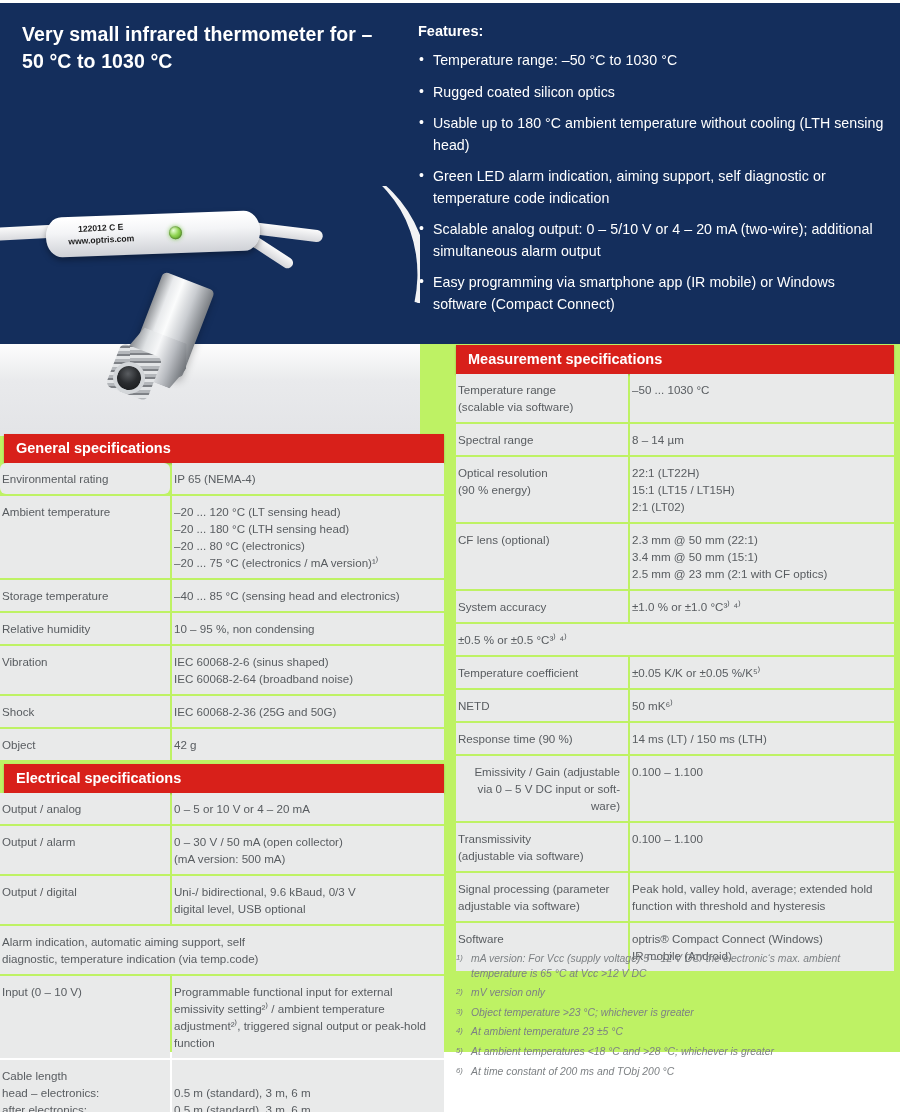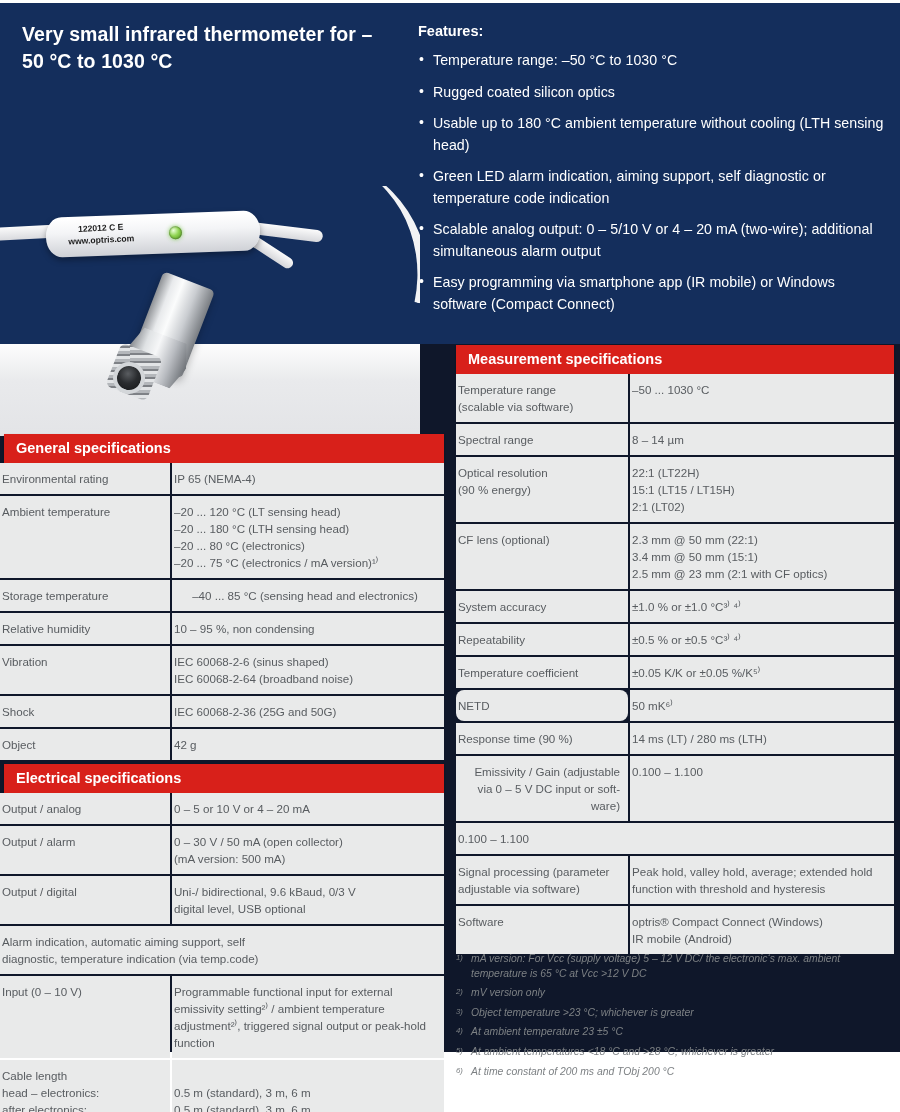--- a/index.html
+++ b/index.html
@@ -2,21 +2,21 @@
 <html><head>
 <meta charset="utf-8">
 <style>
   * { box-sizing: border-box; margin: 0; padding: 0; }
   html, body {
     width: 900px; height: 1112px;
     background: #ffffff;
     font-family: "Liberation Sans", sans-serif;
     overflow: hidden;
   }
-  .page { position: relative; width: 900px; height: 1052px; background: #0f172a; }
+  .page { position: relative; width: 900px; height: 1052px; background: #bef264; }
 
   
   .hero {
     position: absolute; left: 0; top: 0; width: 900px; height: 344px;
     background: #142e5c;
     border-top: 3px solid #ffffff;
   }
   .hero-title {
     position: absolute; left: 22px; top: 18px; width: 370px;
     color: #ffffff; font-size: 19.5px; font-weight: bold; line-height: 27px;
@@ -181,33 +181,33 @@
     <div class="head-hex"></div>
     <div class="head-thread"></div>
     <div class="head-lens"></div>
   </div>
 
   <div class="col-left">
 
     <div class="sec-head">General specifications</div>
     <div class="spec-table">
       <div class="spec-row">
-        <div class="spec-key" style="white-space: pre-line;">Environmental rating</div>
+        <div class="spec-key" style="white-space: pre-line; border-radius: 6px;">Environmental rating</div>
         <div class="spec-val" style="white-space: pre-line;">IP 65 (NEMA-4)</div>
       </div>
       <div class="spec-row">
         <div class="spec-key" style="white-space: pre-line;">Ambient temperature</div>
         <div class="spec-val" style="white-space: pre-line;">–20 ... 120 °C (LT sensing head)
 –20 ... 180 °C (LTH sensing head)
 –20 ... 80 °C (electronics)
 –20 ... 75 °C (electronics / mA version)¹⁾</div>
       </div>
       <div class="spec-row">
         <div class="spec-key" style="white-space: pre-line;">Storage temperature</div>
-        <div class="spec-val" style="white-space: pre-line; text-align: center;">–40 ... 85 °C (sensing head and electronics)</div>
+        <div class="spec-val" style="white-space: pre-line;">–40 ... 85 °C (sensing head and electronics)</div>
       </div>
       <div class="spec-row">
         <div class="spec-key" style="white-space: pre-line;">Relative humidity</div>
         <div class="spec-val" style="white-space: pre-line;">10 – 95 %, non condensing</div>
       </div>
       <div class="spec-row">
         <div class="spec-key" style="white-space: pre-line;">Vibration</div>
         <div class="spec-val" style="white-space: pre-line;">IEC 60068-2-6 (sinus shaped)
 IEC 60068-2-64 (broadband noise)</div>
       </div>
@@ -287,42 +287,43 @@
         <div class="spec-key" style="white-space: pre-line;">CF lens (optional)</div>
         <div class="spec-val" style="white-space: pre-line;">2.3 mm @ 50 mm (22:1)
 3.4 mm @ 50 mm (15:1)
 2.5 mm @ 23 mm (2:1 with CF optics)</div>
       </div>
       <div class="spec-row">
         <div class="spec-key" style="white-space: pre-line;">System accuracy</div>
         <div class="spec-val" style="white-space: pre-line;">±1.0 % or ±1.0 °C³⁾ ⁴⁾</div>
       </div>
       <div class="spec-row">
-        <div class="spec-key" style="white-space: pre-line;">Repeatability</div>
         <div class="spec-val" style="white-space: pre-line;">±0.5 % or ±0.5 °C³⁾ ⁴⁾</div>
       </div>
       <div class="spec-row">
         <div class="spec-key" style="white-space: pre-line;">Temperature coefficient</div>
         <div class="spec-val" style="white-space: pre-line;">±0.05 K/K or ±0.05 %/K⁵⁾</div>
       </div>
       <div class="spec-row">
-        <div class="spec-key" style="white-space: pre-line; border-radius: 8px;">NETD</div>
+        <div class="spec-key" style="white-space: pre-line;">NETD</div>
         <div class="spec-val" style="white-space: pre-line;">50 mK⁶⁾</div>
       </div>
       <div class="spec-row">
         <div class="spec-key" style="white-space: pre-line;">Response time (90 %)</div>
-        <div class="spec-val" style="white-space: pre-line;">14 ms (LT) / 280 ms (LTH)</div>
+        <div class="spec-val" style="white-space: pre-line;">14 ms (LT) / 150 ms (LTH)</div>
       </div>
       <div class="spec-row">
         <div class="spec-key" style="white-space: pre-line; text-align: right;">Emissivity / Gain (adjustable
 via 0 – 5 V DC input or soft-
 ware)</div>
         <div class="spec-val" style="white-space: pre-line;">0.100 – 1.100</div>
       </div>
       <div class="spec-row">
+        <div class="spec-key" style="white-space: pre-line;">Transmissivity
+(adjustable via software)</div>
         <div class="spec-val" style="white-space: pre-line;">0.100 – 1.100</div>
       </div>
       <div class="spec-row">
         <div class="spec-key" style="white-space: pre-line;">Signal processing (parameter
 adjustable via software)</div>
         <div class="spec-val" style="white-space: pre-line;">Peak hold, valley hold, average; extended hold
 function with threshold and hysteresis</div>
       </div>
       <div class="spec-row">
         <div class="spec-key" style="white-space: pre-line;">Software</div>

